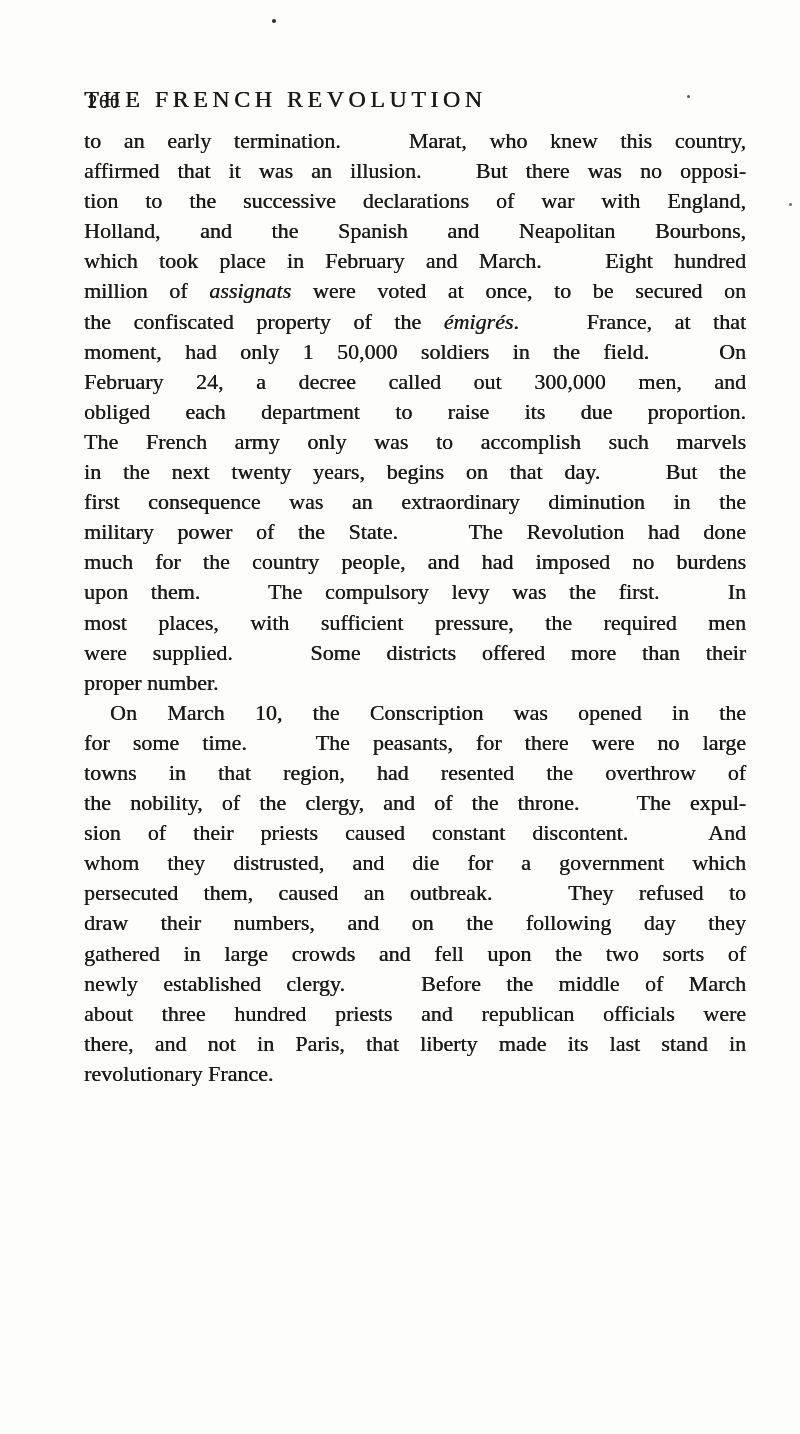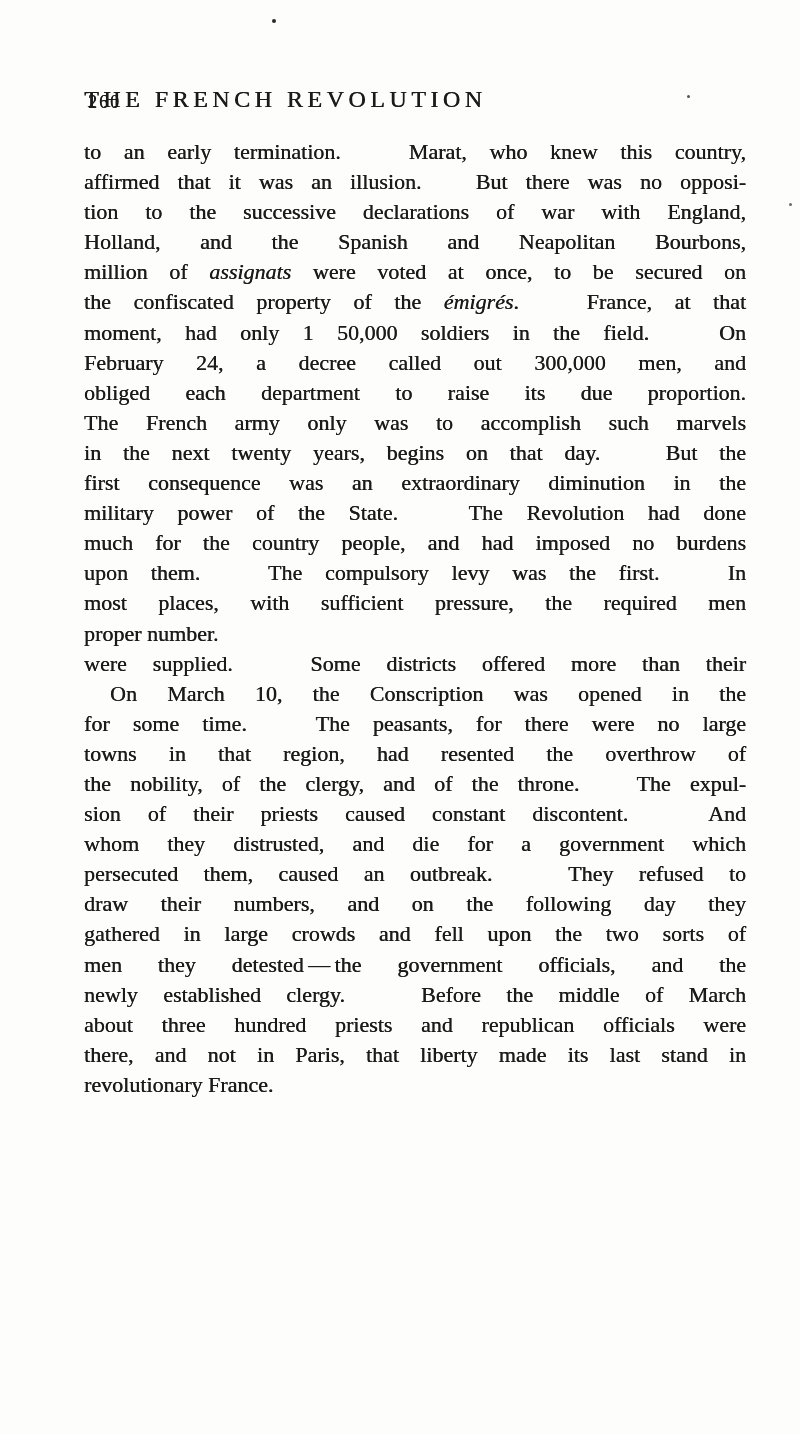--- a/index.html
+++ b/index.html
@@ -29,21 +29,21 @@
   }
   .book-title {
     font-size: 24px;
     letter-spacing: 4.5px;
     padding-top: 2px;
     text-shadow: 0.45px 0 0 currentColor;
   }
   .page-body {
     position: absolute;
     left: 84px;
-    top: 137px;
+    top: 126px;
     width: 662px;
     text-shadow: 0.35px 0 0 currentColor;
   }
   .paragraph { margin: 0; }
   .line {
     font-size: 22px;
     line-height: 30.1px;
     text-align: justify;
     text-align-last: justify;
   }
@@ -62,46 +62,46 @@
   <span class="page-number">260</span>
   <div class="book-title">THE FRENCH REVOLUTION</div>
 </header>
 
 <main class="page-body">
     <div class="paragraph">
       <div class="line">to an early termination.&nbsp;&nbsp; Marat, who knew this country,</div>
       <div class="line">affirmed that it was an illusion.&nbsp;&nbsp; But there was no opposi-</div>
       <div class="line">tion to the successive declarations of war with England,</div>
       <div class="line">Holland, and the Spanish and Neapolitan Bourbons,</div>
+      <div class="line">which took place in February and March.&nbsp;&nbsp; Eight hundred</div>
       <div class="line">million of <i class="">assignats</i> were voted at once, to be secured on</div>
       <div class="line">the confiscated property of the <i class="">émigrés</i>.&nbsp;&nbsp; France, at that</div>
       <div class="line">moment, had only 1 50,000 soldiers in the field.&nbsp;&nbsp; On</div>
       <div class="line">February 24, a decree called out 300,000 men, and</div>
       <div class="line">obliged each department to raise its due proportion.</div>
       <div class="line">The French army only was to accomplish such marvels</div>
       <div class="line">in the next twenty years, begins on that day.&nbsp;&nbsp; But the</div>
       <div class="line">first consequence was an extraordinary diminution in the</div>
       <div class="line">military power of the State.&nbsp;&nbsp; The Revolution had done</div>
       <div class="line">much for the country people, and had imposed no burdens</div>
       <div class="line">upon them.&nbsp;&nbsp; The compulsory levy was the first.&nbsp;&nbsp; In</div>
       <div class="line">most places, with sufficient pressure, the required men</div>
+      <div class="line">were supplied.&nbsp;&nbsp; Some districts offered more than their</div>
       <div class="line flush-left">proper number.</div>
-      <div class="line">were supplied.&nbsp;&nbsp; Some districts offered more than their</div>
     </div>
     <div class="paragraph">
       <div class="line indent">On March 10, the Conscription was opened in the</div>
       <div class="line">for some time.&nbsp;&nbsp; The peasants, for there were no large</div>
       <div class="line">towns in that region, had resented the overthrow of</div>
       <div class="line">the nobility, of the clergy, and of the throne.&nbsp;&nbsp; The expul-</div>
       <div class="line">sion of their priests caused constant discontent.&nbsp;&nbsp; And</div>
       <div class="line">whom they distrusted, and die for a government which</div>
       <div class="line">persecuted them, caused an outbreak.&nbsp;&nbsp; They refused to</div>
       <div class="line">draw their numbers, and on the following day they</div>
       <div class="line">gathered in large crowds and fell upon the two sorts of</div>
-      <div class="line">men they detested — the government officials, and the</div>
       <div class="line">newly established clergy.&nbsp;&nbsp; Before the middle of March</div>
       <div class="line">about three hundred priests and republican officials were</div>
       <div class="line">there, and not in Paris, that liberty made its last stand in</div>
       <div class="line flush-left">revolutionary France.</div>
     </div>
   </main>
 
 <div class="speck" style="left: 272px; top: 19px; width: 4px; height: 4px; background: rgb(42, 42, 42);"></div>
 <div class="speck" style="left: 687px; top: 95px; width: 3px; height: 3px; background: rgb(85, 85, 85);"></div>
 <div class="speck" style="left: 789px; top: 203px; width: 3px; height: 3px; background: rgb(106, 106, 106);"></div>

